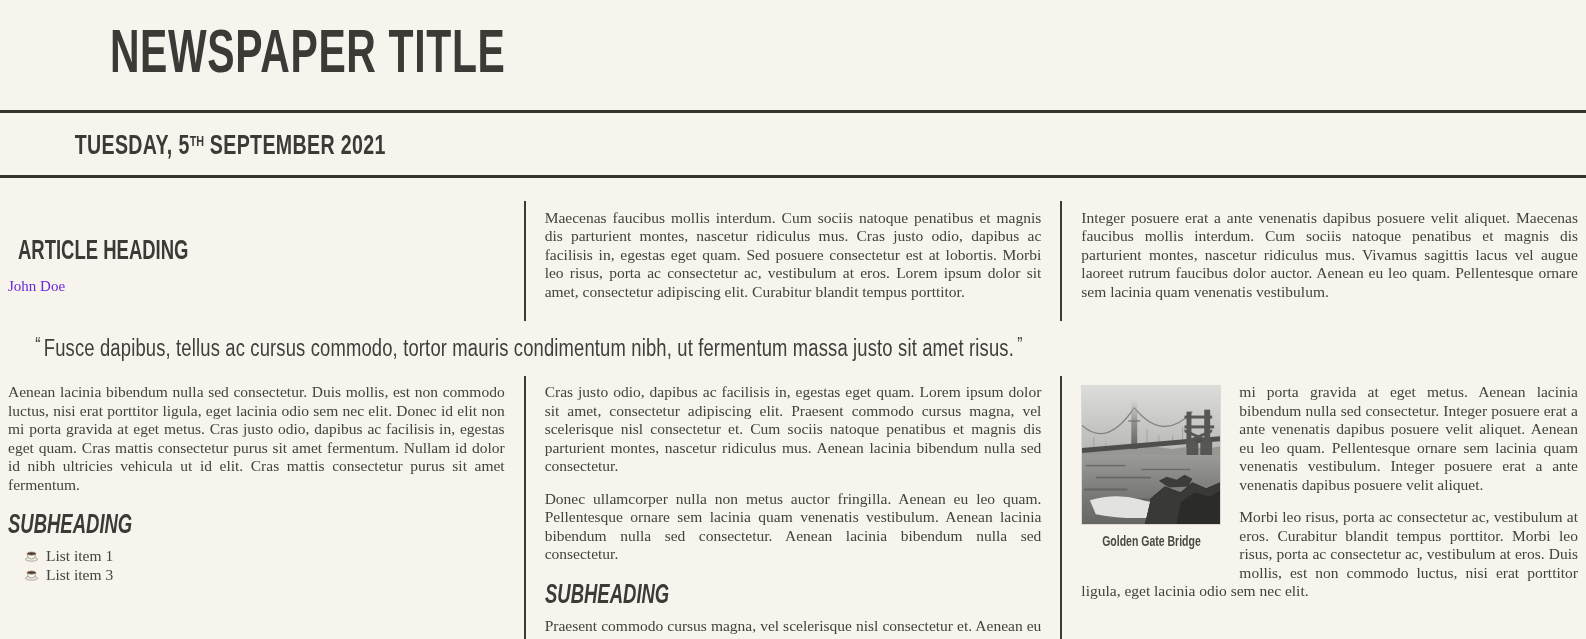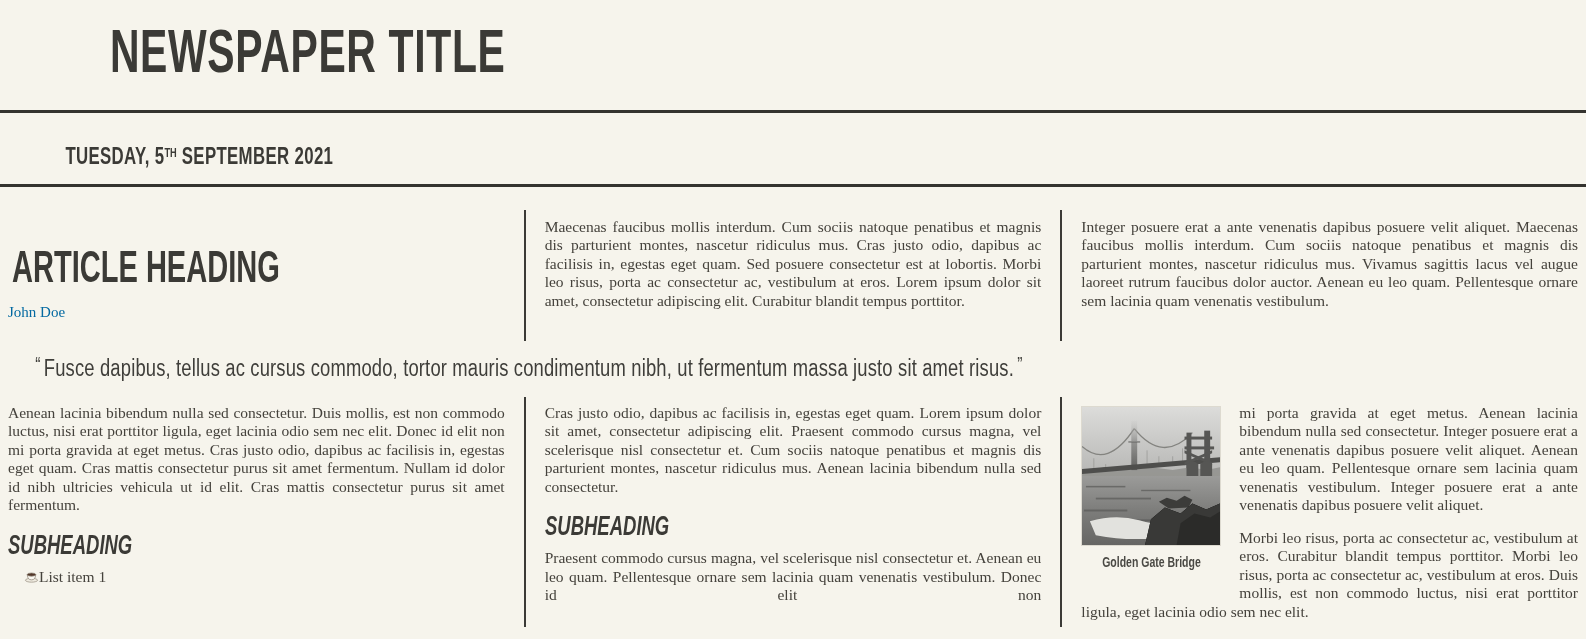--- a/index.html
+++ b/index.html
@@ -26,21 +26,21 @@
     transform-origin: 0 50%;
     white-space: nowrap;
     line-height: 1;
   }
   .cond.centered { transform-origin: 50% 50%; }
 
   
   header { }
   h1 { margin: 20px 0 28px; font-size: 62px; line-height: 1; letter-spacing: 1px; }
   .page-rule { height: 3px; background: #34332f; margin: 0 -8px; }
-  .issue-date { margin: 29px 0 13px; font-size: 24px; line-height: 1.2; }
+  .issue-date { margin: 15px 0 13px; font-size: 28px; line-height: 1.2; }
   .issue-date .cond { transform: scaleX(0.7); letter-spacing: 0.5px; }
   .issue-date sup { font-size: 0.55em; vertical-align: 0.55em; letter-spacing: 0; }
 
   
   .cols {
     display: grid;
     grid-template-columns: 1fr 2px 1fr 2px 1fr;
     column-gap: 19px;
   }
   .row1 { margin-top: 23px; }
@@ -50,37 +50,37 @@
 
   p.body-text {
     margin: 0 0 14px;
     text-align: justify;
     hyphens: auto;
     -webkit-hyphens: auto;
   }
   p.body-text:last-child { margin-bottom: 0; }
   p.force-justify { text-align-last: justify; }
 
-  h2 { margin: 27px 4px 0; font-size: 44px; line-height: 1; }
+  h2 { margin: 27px 10px 0; font-size: 28px; line-height: 1; }
   h3 { margin: 16px 0 9px; font-size: 28px; line-height: 1; font-style: italic; }
-  .byline { margin: 13px 0 0; font-size: 15px; color: #0369a1; }
+  .byline { margin: 13px 0 0; font-size: 15px; color: #6d28d9; }
 
   
   blockquote {
     margin: 14px 0 12px 24px;
     font-size: 23px;
     line-height: 1.25;
     text-decoration: underline;
   }
   blockquote .cond { font-weight: 400; transform: scaleX(0.8); color: #3f3e3a; letter-spacing: 0.2px; }
   .qmark { vertical-align: 0.28em; font-size: 0.85em; padding: 0 4px; }
 
   
   ul.cup-list { margin: 8px 0 0; padding: 0 0 0 16px; list-style: none; }
-  ul.cup-list li { display: flex; align-items: center; line-height: 18px; margin-bottom: 0.5px; }
+  ul.cup-list li { display: flex; align-items: center; gap: 7px; line-height: 18px; margin-bottom: 0.5px; }
   .cup-icon { flex: 0 0 auto; width: 15px; height: 12px; }
 
   
   figure { float: left; width: 140px; margin: 2px 18px 22px 0; }
   figure svg.photo { display: block; width: 140px; height: 140px; border: 1px solid #dddad0; }
   figcaption { text-align: center; margin-top: 7px; font-size: 15px; }
   figcaption .cond { transform: scaleX(0.7); color: #4a4944; }
 </style>
 </head>
 <body>
@@ -120,27 +120,36 @@
       <h3><span class="cond">SUBHEADING</span></h3>
       <ul class="cup-list">
         <li>
           <svg class="cup-icon" viewBox="0 0 16 13" aria-hidden="true">
             <ellipse cx="8" cy="10" rx="6.6" ry="2.1" fill="#efebe0" stroke="#9a9184" stroke-width="0.8"></ellipse>
             <path d="M3.4 3.8 Q3.6 9.6 8 9.6 Q12.4 9.6 12.6 3.8 Z" fill="#fbf9f2" stroke="#8d8478" stroke-width="0.8"></path>
             <ellipse cx="8" cy="3.9" rx="4.6" ry="1.7" fill="#54382a" stroke="#8d8478" stroke-width="0.8"></ellipse>
           </svg>
           <span>List item 1</span>
         </li>
+        <li>
+          <svg class="cup-icon" viewBox="0 0 16 13" aria-hidden="true">
+            <ellipse cx="8" cy="10" rx="6.6" ry="2.1" fill="#efebe0" stroke="#9a9184" stroke-width="0.8"></ellipse>
+            <path d="M3.4 3.8 Q3.6 9.6 8 9.6 Q12.4 9.6 12.6 3.8 Z" fill="#fbf9f2" stroke="#8d8478" stroke-width="0.8"></path>
+            <ellipse cx="8" cy="3.9" rx="4.6" ry="1.7" fill="#54382a" stroke="#8d8478" stroke-width="0.8"></ellipse>
+          </svg>
+          <span>List item 3</span>
+        </li>
       </ul>
     </div>
 
     <div class="colrule"></div>
 
     <div class="col">
       <p class="body-text">Cras justo odio, dapibus ac facilisis in, egestas eget quam. Lorem ipsum dolor sit amet, consectetur adipiscing elit. Praesent commodo cursus magna, vel scelerisque nisl consectetur et. Cum sociis natoque penatibus et magnis dis parturient montes, nascetur ridiculus mus. Aenean lacinia bibendum nulla sed consectetur.</p>
+      <p class="body-text">Donec ullamcorper nulla non metus auctor fringilla. Aenean eu leo quam. Pellentesque ornare sem lacinia quam venenatis vestibulum. Aenean lacinia bibendum nulla sed consectetur. Aenean lacinia bibendum nulla sed consectetur.</p>
       <h3><span class="cond">SUBHEADING</span></h3>
       <p class="body-text force-justify">Praesent commodo cursus magna, vel scelerisque nisl consectetur et. Aenean eu leo quam. Pellentesque ornare sem lacinia quam venenatis vestibulum. Donec id elit non</p>
     </div>
 
     <div class="colrule"></div>
 
     <div class="col">
       <figure>
         <svg class="photo" viewBox="0 0 140 140" aria-hidden="true">
           <defs>

